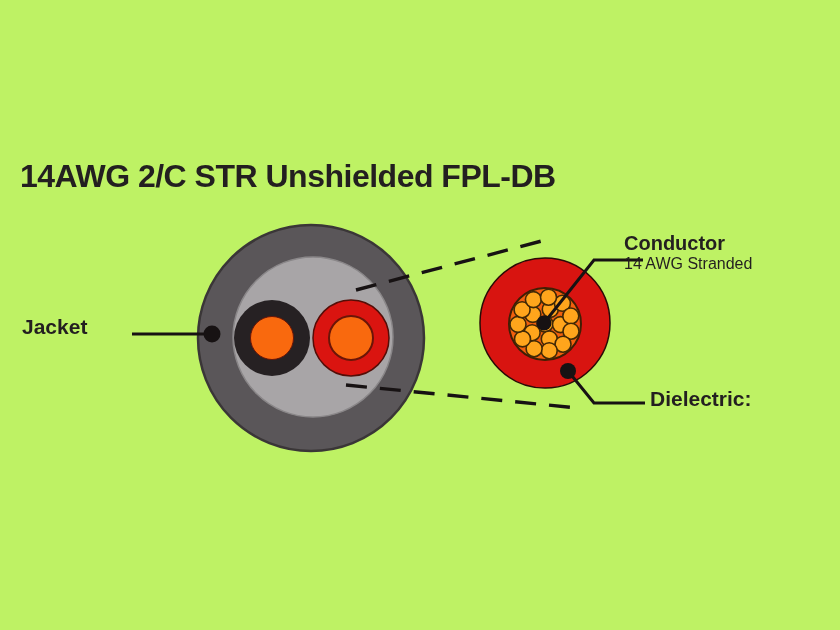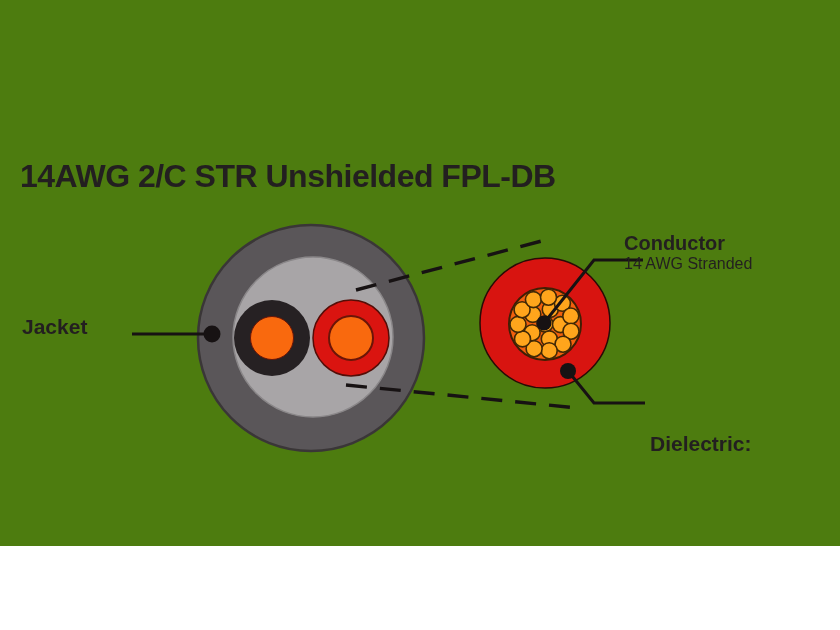--- a/index.html
+++ b/index.html
@@ -4,22 +4,22 @@
 <style>
   html, body {
     margin: 0;
     padding: 0;
     background: #ffffff;
     font-family: "Liberation Sans", sans-serif;
   }
   .canvas {
     position: relative;
     width: 840px;
-    height: 546px;
-    background: #4d7c0f;
+    height: 630px;
+    background: #bef264;
     overflow: hidden;
   }
   .diagram-svg {
     position: absolute;
     left: 0;
     top: 0;
   }
   .page-title {
     position: absolute;
     left: 20px;
@@ -39,21 +39,21 @@
     font-size: 21px;
     font-weight: bold;
     line-height: 22px;
   }
   .label-block .label-spec {
     font-size: 16px;
     line-height: 20px;
   }
   .jacket-label     { left: 22px;  top: 316px; }
   .conductor-label  { left: 624px; top: 233px; }
-  .dielectric-label { left: 650px; top: 388px; margin-top: 45px; }
+  .dielectric-label { left: 650px; top: 388px; }
 </style>
 </head>
 <body>
 
 <div class="canvas">
 
   <svg class="diagram-svg" width="840" height="630" viewBox="0 0 840 630">
 
     <circle cx="311" cy="338" r="113" stroke-width="2.5" fill="#5a5659" stroke="#3a3637"></circle>
 

